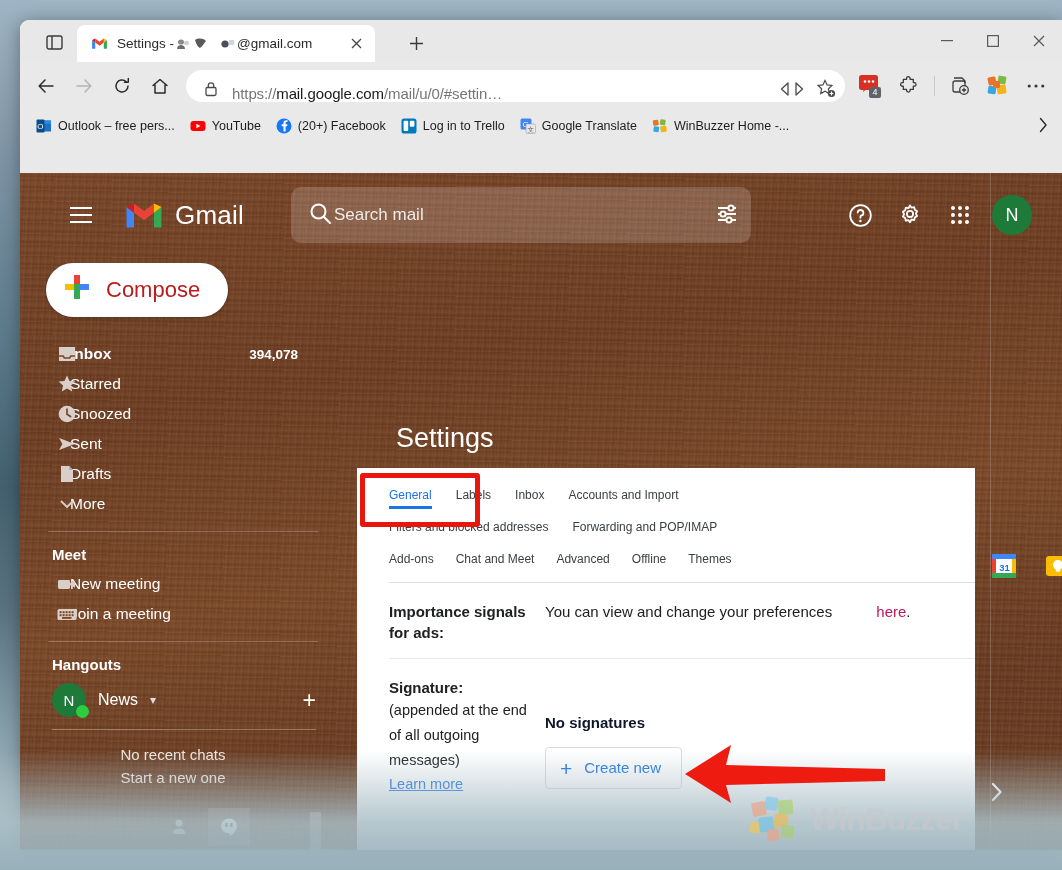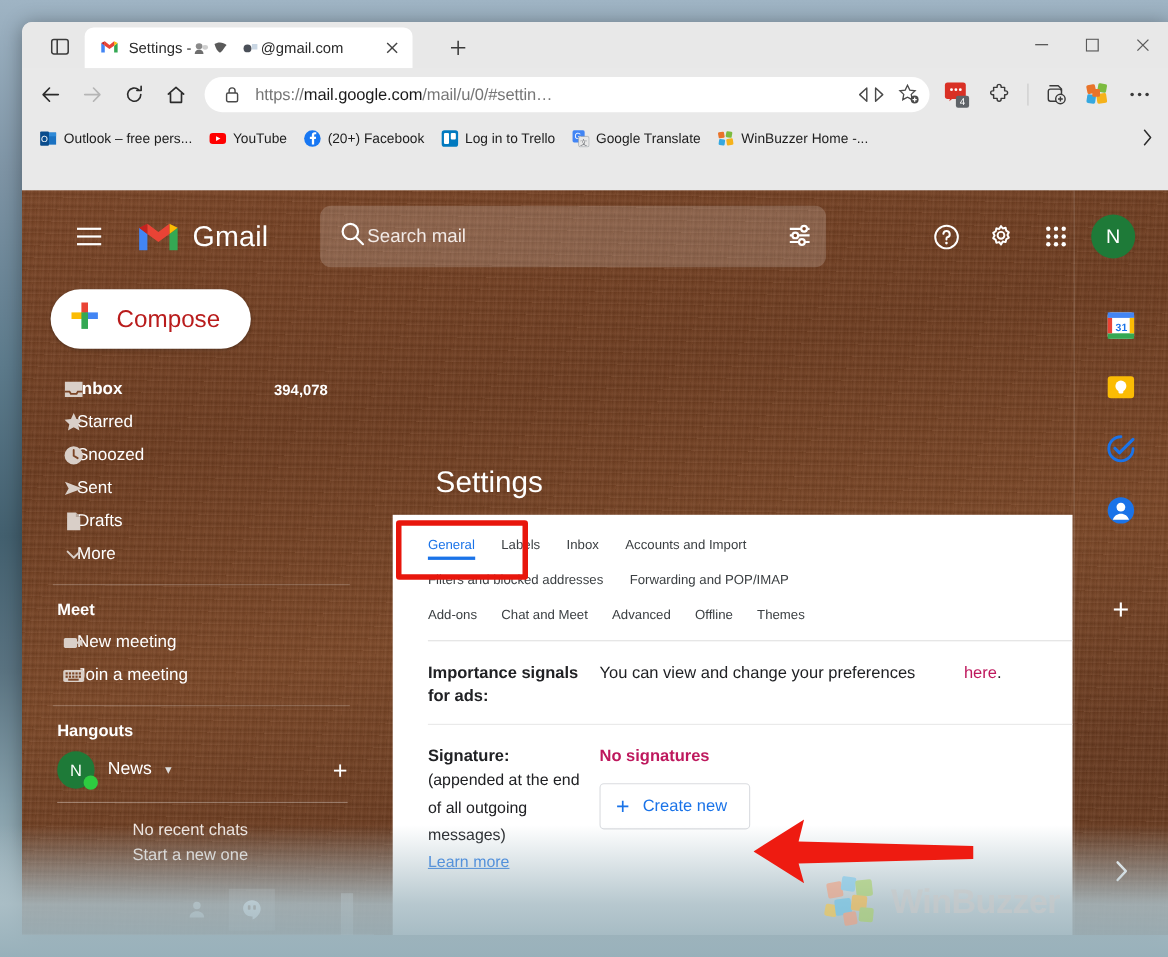--- a/index.html
+++ b/index.html
@@ -51,21 +51,21 @@
   .newtab { position:absolute; left:382px; top:10px; width:28px; height:26px;
     display:flex; align-items:center; justify-content:center; }
   .wincontrols { position:absolute; right:0; top:0; display:flex; height:42px; }
   .wincontrols div { width:46px; display:flex; align-items:center; justify-content:center; }
 
   
   .toolbar { height:48px; background:#e9e9e9; display:flex; align-items:center; padding:0 8px; gap:2px; position:relative; }
   .tbtn { width:36px; height:36px; border-radius:50%; display:flex; align-items:center; justify-content:center; flex:0 0 auto; }
   .urlbar {
     flex:1; height:32px; background:#fff; border-radius:16px; margin:0 6px;
-    display:flex; align-items:center; padding:0 6px 0 12px; gap:8px; min-width:0;
+    display:flex; align-items:flex-end; padding:0 6px 0 12px; gap:8px; min-width:0;
   }
   .urlbar .url { flex:1; font-size:15px; color:#1a1a1a; white-space:nowrap; overflow:hidden; letter-spacing:-.1px; }
   .urlbar .url .dim { color:#767676; }
   .url-ic { width:26px; height:26px; display:flex; align-items:center; justify-content:center; flex:0 0 auto; }
   .tb-sep { width:1px; height:20px; background:#c9c9c9; margin:0 5px; }
 
   
   .bookmarks { height:31px; background:#e9e9e9; display:flex; align-items:center; padding:0 10px; gap:3px; position:relative;}
   .bm { display:flex; align-items:center; gap:6px; padding:3px 6px; border-radius:4px; white-space:nowrap; }
   .bm-label { font-size:12.5px; color:#1d1d1d; }
@@ -144,29 +144,29 @@
   .tabline.l3 { gap:22px; }
   .card-rule { height:1px; background:#e0e0e0; margin-top:4px; }
 
   .srow { display:flex; padding:18px 0 0 32px; gap:16px; }
   .srow .lbl { width:140px; flex:0 0 140px; font-size:15px; font-weight:bold; color:#202124; line-height:1.42; }
   .srow .lbl .sub { font-weight:normal; font-size:14.5px; color:#202124; line-height:1.72; }
   .srow .lbl .lnk { color:#1a73e8; font-weight:normal; font-size:14.5px; }
   .srow .val { flex:1; font-size:15px; color:#202124; line-height:1.45; padding-right:10px;}
   .srow .val a { color:#be185d; text-decoration:none;margin-left:40px; }
   .rule { height:1px; background:#e8e8e8; margin:14px 0 0 32px; }
-  .nosig { font-weight:bold; font-size:15px; color:#be185d; }
+  .nosig { font-weight:bold; font-size:15px; color:#0f172a;margin-top:35px; }
   .createnew {
     margin-top:14px; display:inline-flex; align-items:center; gap:12px;
     border:1px solid #dadce0; border-radius:4px; height:42px; padding:0 20px 0 14px;
     color:#1a73e8; font-size:15px;
   }
 
   
-  #rightpanel { position:absolute; right:0; top:84px; width:86px; bottom:0; display:flex; flex-direction:column; align-items:center; padding-top:24px; gap:26px;}
+  #rightpanel { position:absolute; right:0; top:84px; width:72px; bottom:0; display:flex; flex-direction:row; align-items:center; padding-top:24px; gap:26px;}
   #rightpanel::before{content:"";position:absolute;left:0;top:-84px;bottom:0;width:1px;background:rgba(255,255,255,.18);}
   .rp-ic { width:30px; height:30px; border-radius:5px; display:flex; align-items:center; justify-content:center; }
   .rp-plus { color:#fff; font-size:26px; line-height:1; margin-top:36px;}
   .rp-chev { position:absolute; bottom:42px; color:#fff; font-size:22px; }
 
   
   #redbox {
     position:absolute; left:340px; top:300px; width:120px; height:54px;
     border:5px solid #e8160c; border-radius:3px; z-index:40; pointer-events:none;
   }

